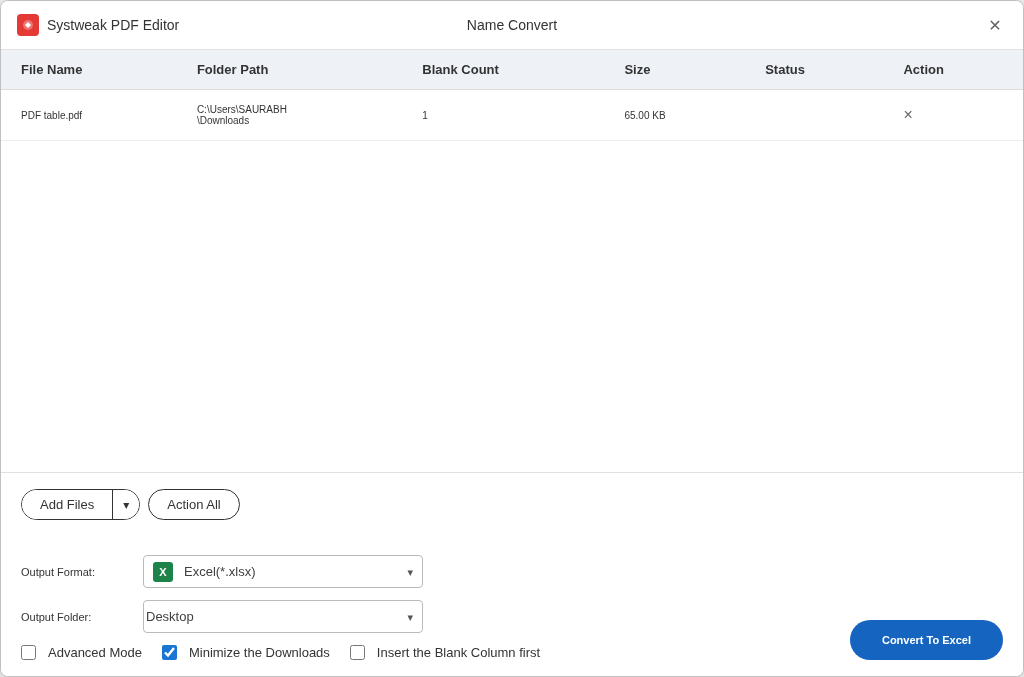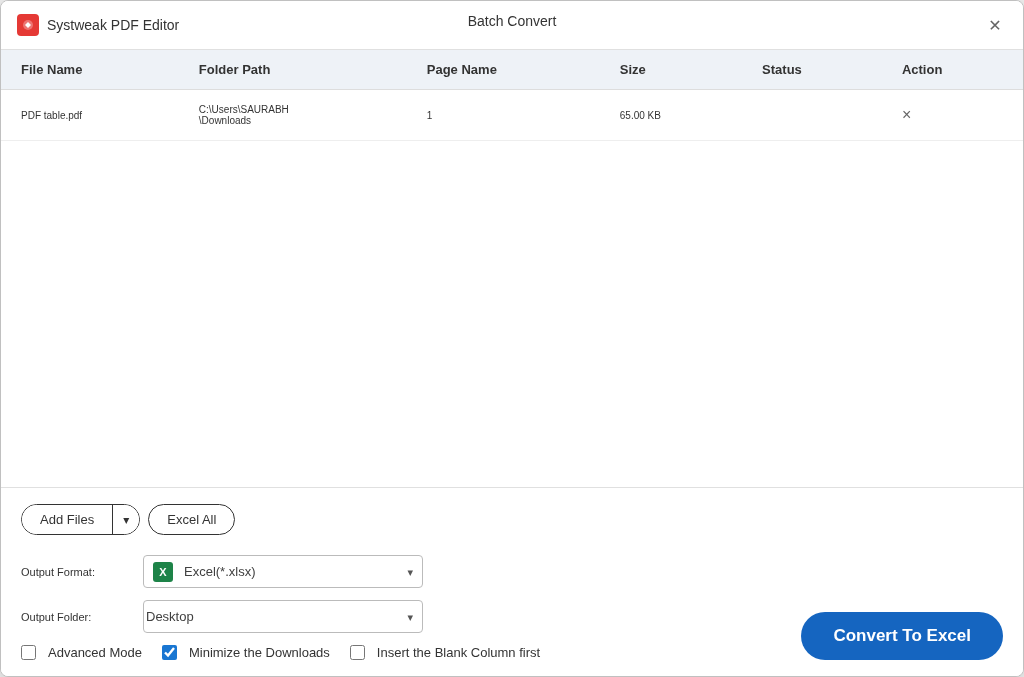--- a/index.html
+++ b/index.html
@@ -24,20 +24,21 @@
       border: 1px solid #c0c0c0;
       border-radius: 8px;
       box-shadow: 0 4px 20px rgba(0,0,0,0.2);
       display: flex;
       flex-direction: column;
       overflow: hidden;
     }
 
     .title-bar {
       display: flex;
+      align-items: center;
       justify-content: space-between;
       padding: 12px 16px;
       background: #ffffff;
       border-bottom: 1px solid #e0e0e0;
       flex-shrink: 0;
     }
 
     .title-bar-left {
       display: flex;
       align-items: center;
@@ -124,21 +125,21 @@
 
     .bottom-section {
       padding: 16px 20px;
       flex-shrink: 0;
       background: #fff;
     }
 
     .button-row {
       display: flex;
       gap: 8px;
-      margin-bottom: 20px;
+      margin-bottom: 35px;
     }
 
     .add-files-group {
       display: flex;
       border: 1.5px solid #333;
       border-radius: 20px;
       overflow: hidden;
     }
 
     .add-files-btn {
@@ -264,21 +265,21 @@
 
     .convert-btn {
       position: absolute;
       right: 0;
       bottom: 0;
       background: #1565c0;
       color: white;
       border: none;
       border-radius: 24px;
       padding: 14px 32px;
-      font-size: 17px;
+      font-size: 11px;
       font-weight: 600;
       cursor: pointer;
       white-space: nowrap;
     }
 
     .title-bar-center {
       position: absolute;
       left: 0;
       right: 0;
       display: flex;
@@ -295,34 +296,34 @@
     <div class="title-bar-left">
       <div class="app-icon">
         <svg width="14" height="14" viewBox="0 0 14 14" fill="none">
           <circle cx="7" cy="7" r="5" fill="white" opacity="0.3"></circle>
           <path d="M4 7 L7 4 L10 7 L7 10 Z" fill="white"></path>
         </svg>
       </div>
       <span class="app-title">Systweak PDF Editor</span>
     </div>
     <div class="title-bar-center">
-      <span style="font-size:14px;font-weight:500;color:#333;">Batch Convert</span>
+      <span style="font-size:14px;font-weight:500;color:#333;">Name Convert</span>
     </div>
     <div class="close-btn">✕</div>
   </div>
 
   <div class="content">
 
     <div class="table-section">
       <table>
         <thead>
           <tr>
             <th>File Name</th>
             <th>Folder Path</th>
-            <th>Page Name</th>
+            <th>Blank Count</th>
             <th>Size</th>
             <th>Status</th>
             <th>Action</th>
           </tr>
         </thead>
         <tbody id="table-body">
         <tr>
       <td>PDF table.pdf</td>
       <td style="white-space:pre-line;">C:\Users\SAURABH
 \Downloads</td>
@@ -337,21 +338,21 @@
 
     <div class="divider"></div>
 
     <div class="bottom-section">
 
       <div class="button-row">
         <div class="add-files-group">
           <button class="add-files-btn">Add Files</button>
           <button class="add-files-dropdown">▾</button>
         </div>
-        <button class="remove-all-btn">Excel All</button>
+        <button class="remove-all-btn">Action All</button>
       </div>
 
       <div class="form-row">
         <span class="form-label">Output Format:</span>
         <div class="select-wrapper">
           <div class="select-icon">
             <span>X</span>
           </div>
           <select>
             <option>Excel(*.xlsx)</option>

